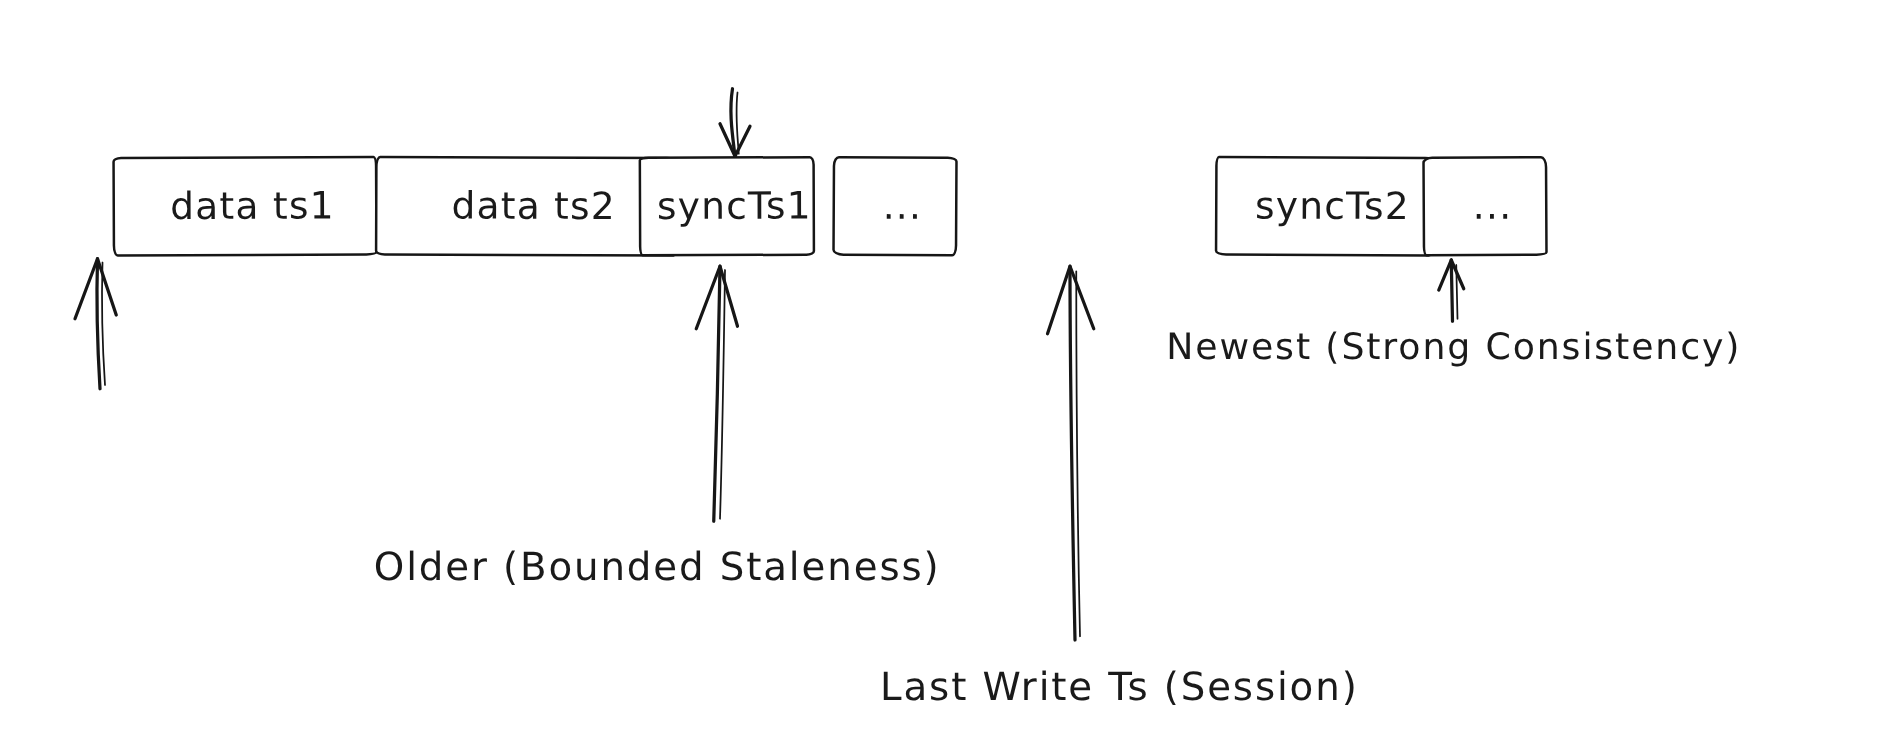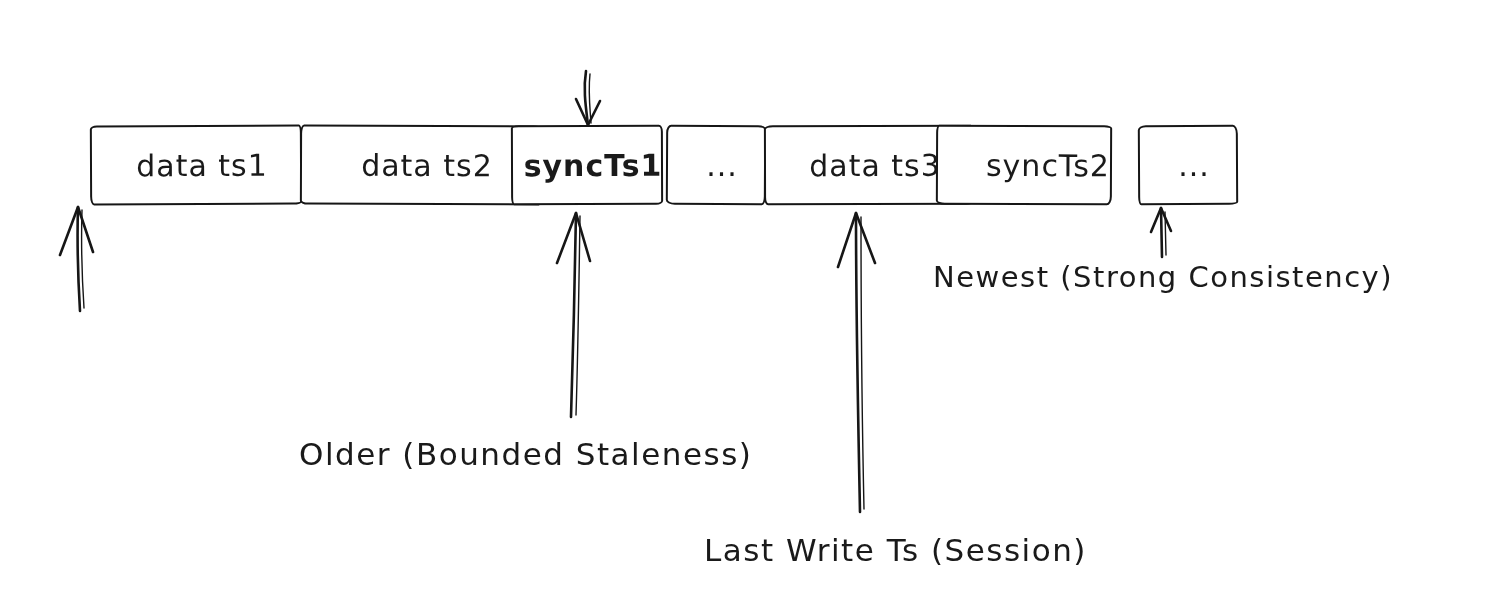--- a/index.html
+++ b/index.html
@@ -71,30 +71,27 @@
 <body>
 
 <div id="canvas">
 
   <div class="cell c0" style="left:90px;  width:212px;">
     <span>data ts1</span>
   </div>
   <div class="cell c1" style="left:300px; width:242px;">
     <span>data ts2</span>
   </div>
-  <div class="cell c2" style="left:511px; width:152px;font-weight:bold;">
+  <div class="cell c2" style="left:511px; width:141px;">
     <span>syncTs1</span>
   </div>
   <div class="cell c3" style="left:666px; width:100px;">
     <span>...</span>
   </div>
-  <div class="cell c4" style="left:764px; width:210px;">
-    <span>data ts3</span>
-  </div>
-  <div class="cell c5" style="left:936px; width:176px;justify-content:flex-end;">
+  <div class="cell c5" style="left:972px; width:176px;">
     <span>syncTs2</span>
   </div>
   <div class="cell c6" style="left:1138px; width:100px;">
     <span>...</span>
   </div>
 
   <svg id="arrow-layer" width="1508" height="597" viewBox="0 0 1508 597">
 
     <g>
       <path class="shaft" d="M586,71 C583,90 586,108 588,125"></path>

